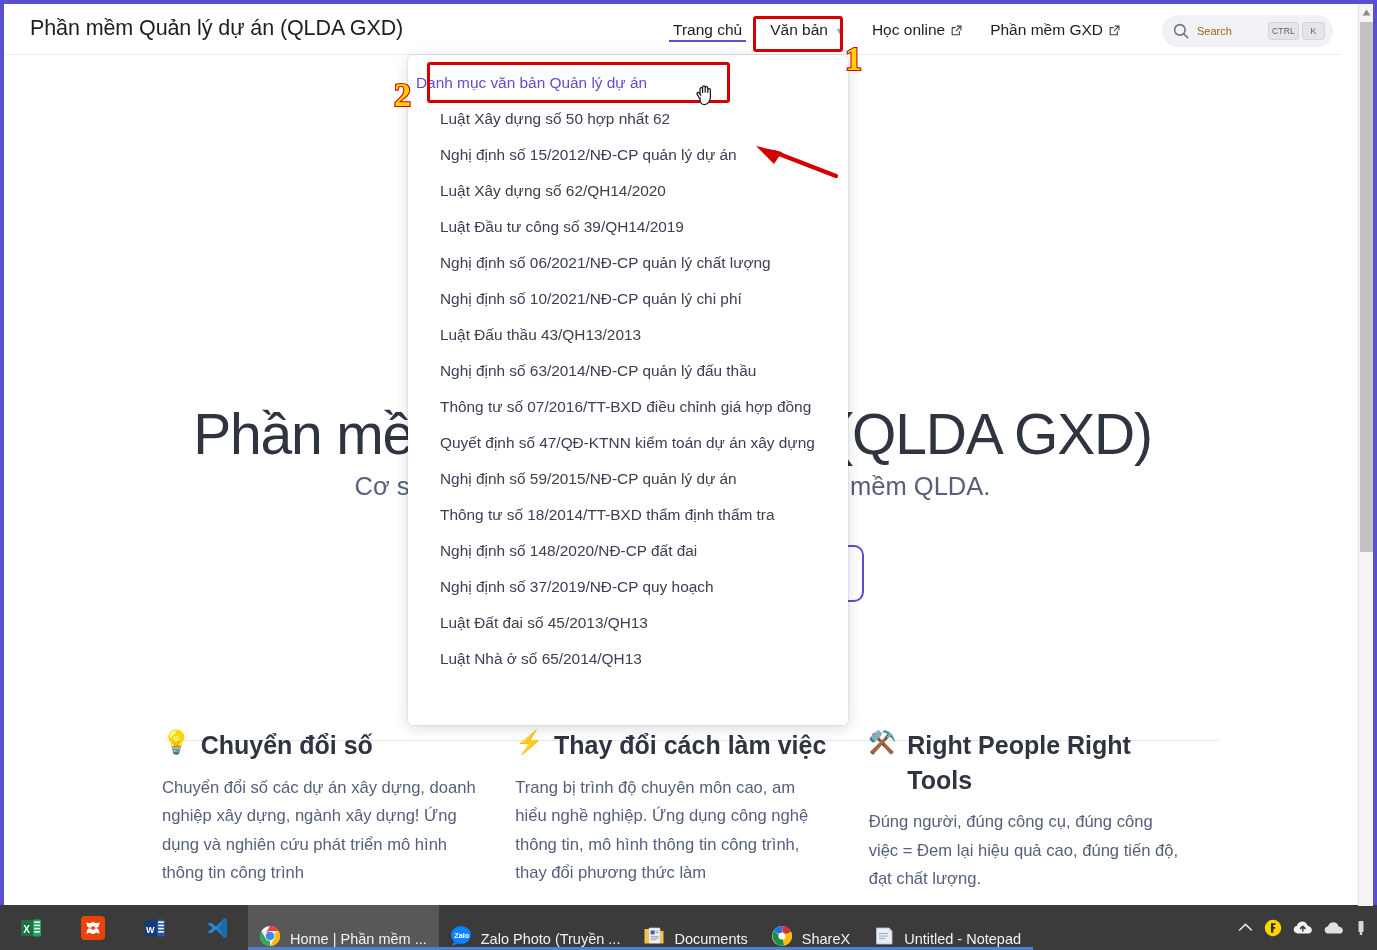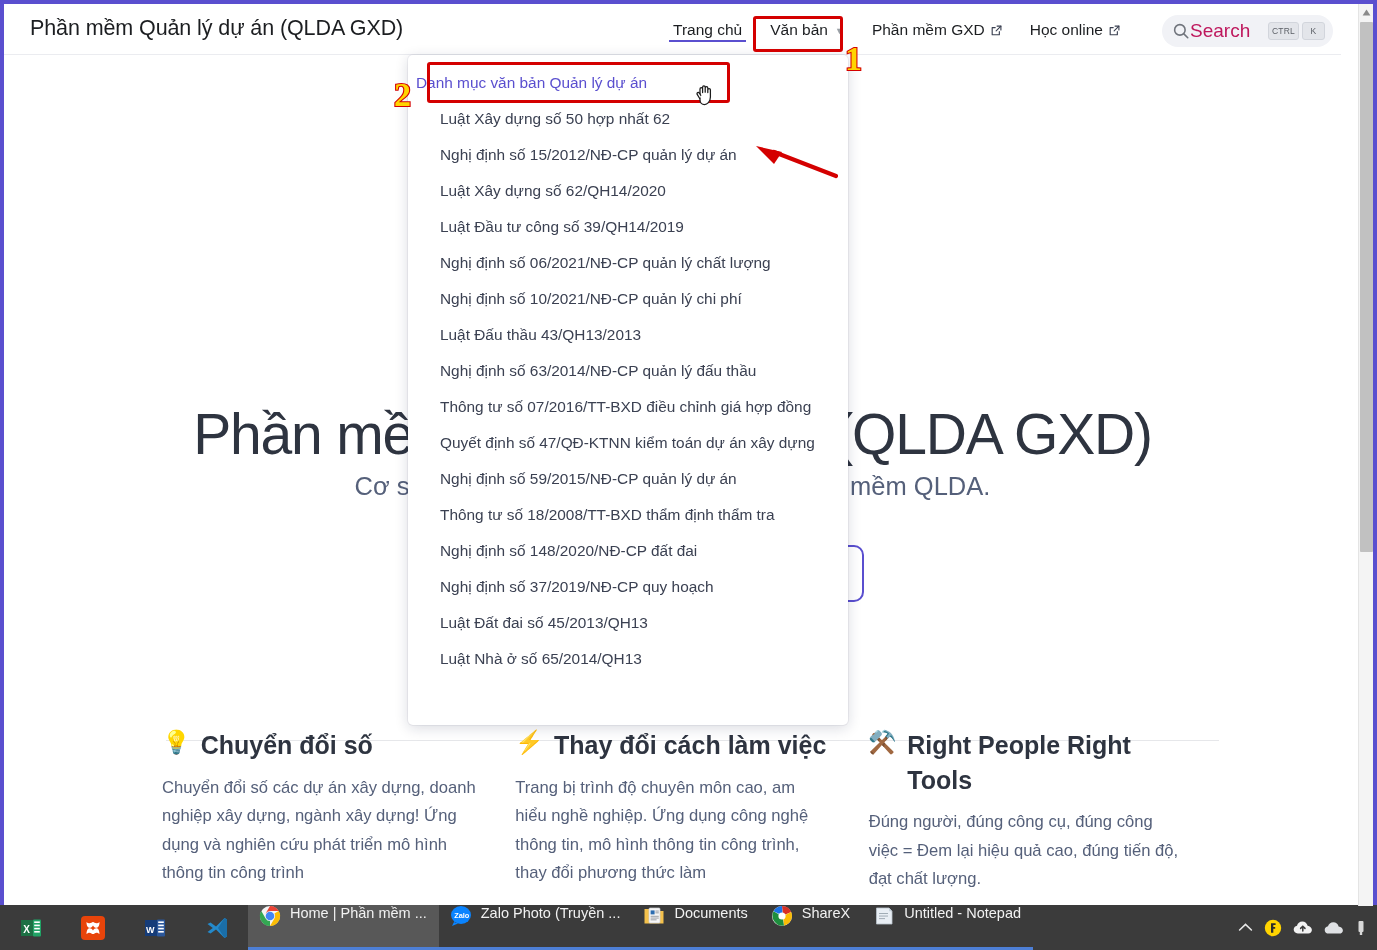--- a/index.html
+++ b/index.html
@@ -86,22 +86,22 @@
     position: absolute; left: 1158px; top: 11px;
     width: 171px; height: 32px;
     background: #f1f2f6;
     border-radius: 16px;
     display: flex; align-items: center;
     padding: 0 8px 0 10px;
     cursor: text;
   }
   #search-icon { width: 18px; height: 18px; flex: 0 0 18px; }
   #search-placeholder {
-    font-size: 19px; color: #be185d;
-    flex: 1 1 auto;
+    font-size: 11px; color: #a16207;
+    margin-left: 7px; flex: 1 1 auto;
   }
   .kbd {
     display: inline-flex; align-items: center; justify-content: center;
     min-width: 23px; height: 18px;
     background: #e3e5ea;
     border: 1px solid #d2d5dc;
     border-radius: 3px;
     font-size: 8.5px; color: #5b5f66;
     font-family: "Liberation Sans", sans-serif;
     margin-left: 3px;
@@ -239,21 +239,21 @@
     background: #3b3b3b;
     display: flex; align-items: center;
   }
   .tb-pin {
     width: 62px; height: 45px;
     display: flex; align-items: center; justify-content: center;
     cursor: pointer;
   }
   .tb-win {
     height: 45px;
-    display: flex; align-items: flex-start;
+    display: flex; align-items: flex-end;
     padding: 0 12px 0 11px;
     gap: 9px;
     border-bottom: 3px solid #4d7fd6;
     cursor: pointer;
     max-width: 200px;
   }
   .tb-win.active { background: #585858; }
   .tb-label {
     font-size: 14.5px; color: #f2f2f2;
     white-space: nowrap; overflow: hidden; text-overflow: ellipsis;
@@ -280,31 +280,31 @@
       <div id="nav">
 
       <div class="nav-item active">
             <span>Trang chủ</span>
           </div>
           <div class="nav-item">
             <span>Văn bản</span>
             <span class="nav-caret">▼</span>
           </div>
           <div class="nav-item">
-            <span>Phần mềm GXD</span>
+            <span>Học online</span>
             <span class="ext-icon">
               <svg class="ico-svg" width="11" height="11" viewBox="0 0 12 12" fill="none" stroke="#3b4152" stroke-width="1.25" stroke-linecap="round" stroke-linejoin="round">
                 <path d="M6.6,1.2 L10.8,1.2 L10.8,5.4"></path>
                 <path d="M10.8,1.2 L5.6,6.4"></path>
                 <path d="M9.1,7.3 L9.1,10.6 L1.3,10.6 L1.3,2.8 L4.6,2.8"></path>
               </svg>
             </span>
           </div>
           <div class="nav-item">
-            <span>Học online</span>
+            <span>Phần mềm GXD</span>
             <span class="ext-icon">
               <svg class="ico-svg" width="11" height="11" viewBox="0 0 12 12" fill="none" stroke="#3b4152" stroke-width="1.25" stroke-linecap="round" stroke-linejoin="round">
                 <path d="M6.6,1.2 L10.8,1.2 L10.8,5.4"></path>
                 <path d="M10.8,1.2 L5.6,6.4"></path>
                 <path d="M9.1,7.3 L9.1,10.6 L1.3,10.6 L1.3,2.8 L4.6,2.8"></path>
               </svg>
             </span>
           </div>
         </div>
 
@@ -358,21 +358,21 @@
         <div class="dd-item">Nghị định số 15/2012/NĐ-CP quản lý dự án</div>
         <div class="dd-item">Luật Xây dựng số 62/QH14/2020</div>
         <div class="dd-item">Luật Đầu tư công số 39/QH14/2019</div>
         <div class="dd-item">Nghị định số 06/2021/NĐ-CP quản lý chất lượng</div>
         <div class="dd-item">Nghị định số 10/2021/NĐ-CP quản lý chi phí</div>
         <div class="dd-item">Luật Đấu thầu 43/QH13/2013</div>
         <div class="dd-item">Nghị định số 63/2014/NĐ-CP quản lý đấu thầu</div>
         <div class="dd-item">Thông tư số 07/2016/TT-BXD điều chỉnh giá hợp đồng</div>
         <div class="dd-item">Quyết định số 47/QĐ-KTNN kiểm toán dự án xây dựng</div>
         <div class="dd-item">Nghị định số 59/2015/NĐ-CP quản lý dự án</div>
-        <div class="dd-item">Thông tư số 18/2008/TT-BXD thẩm định thẩm tra</div>
+        <div class="dd-item">Thông tư số 18/2014/TT-BXD thẩm định thẩm tra</div>
         <div class="dd-item">Nghị định số 148/2020/NĐ-CP đất đai</div>
         <div class="dd-item">Nghị định số 37/2019/NĐ-CP quy hoạch</div>
         <div class="dd-item">Luật Đất đai số 45/2013/QH13</div>
         <div class="dd-item">Luật Nhà ở số 65/2014/QH13</div>
       </div>
 
   </div>
 
   <div class="win-edge-top"></div>
   <div class="win-edge-left"></div>

